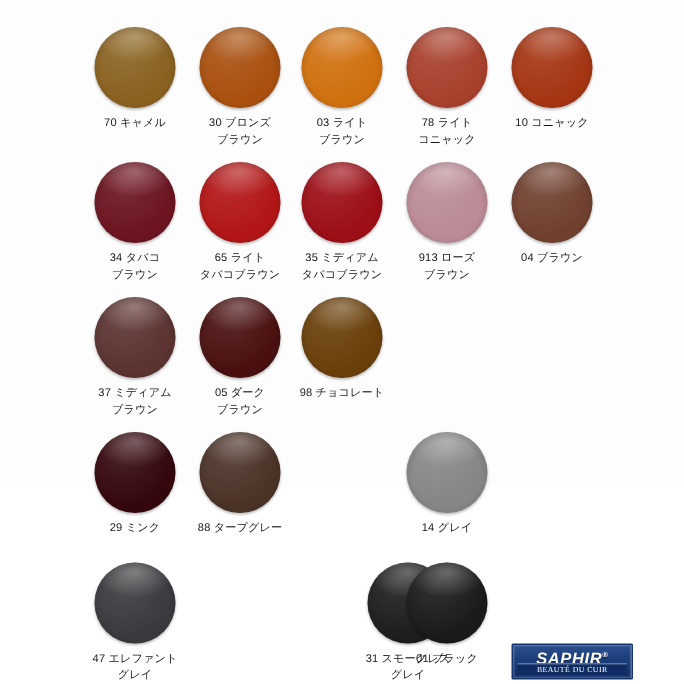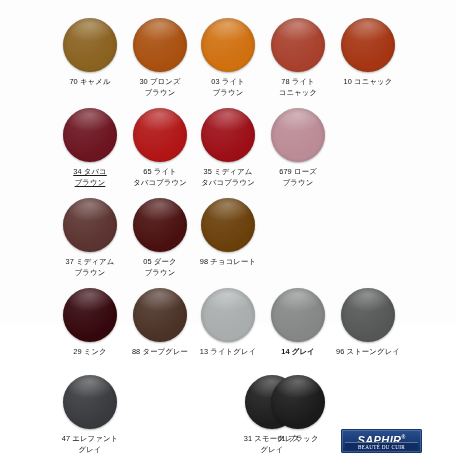--- a/index.html
+++ b/index.html
@@ -142,39 +142,43 @@
       </div>
       <div class="swatch-cell" style="left: 263px; top: 18px;">
         <div class="swatch-disc" style="background: rgb(168, 64, 44);"></div>
         <div class="swatch-label">78 ライト
 コニャック</div>
       </div>
       <div class="swatch-cell" style="left: 333px; top: 18px;">
         <div class="swatch-disc" style="background: rgb(165, 53, 19);"></div>
         <div class="swatch-label">10 コニャック</div>
       </div>
-      <div class="swatch-cell" style="left: 55px; top: 108px; text-decoration: underline;">
+      <div class="swatch-cell" style="left: 55px; top: 108px;">
         <div class="swatch-disc" style="background: rgb(108, 20, 32);"></div>
         <div class="swatch-label">34 タバコ
 ブラウン</div>
       </div>
       <div class="swatch-cell" style="left: 125px; top: 108px;">
         <div class="swatch-disc" style="background: rgb(178, 21, 21);"></div>
         <div class="swatch-label">65 ライト
 タバコブラウン</div>
       </div>
       <div class="swatch-cell" style="left: 193px; top: 108px;">
         <div class="swatch-disc" style="background: rgb(157, 14, 22);"></div>
         <div class="swatch-label">35 ミディアム
 タバコブラウン</div>
       </div>
       <div class="swatch-cell" style="left: 263px; top: 108px;">
         <div class="swatch-disc" style="background: rgb(187, 139, 150);"></div>
-        <div class="swatch-label">679 ローズ
-ブラウン</div>
+        <div class="swatch-label">913 ローズ
+ブラウン</div>
+      </div>
+      <div class="swatch-cell" style="left: 333px; top: 108px;">
+        <div class="swatch-disc" style="background: rgb(112, 64, 47);"></div>
+        <div class="swatch-label">04 ブラウン</div>
       </div>
       <div class="swatch-cell" style="left: 55px; top: 198px;">
         <div class="swatch-disc" style="background: rgb(91, 51, 48);"></div>
         <div class="swatch-label">37 ミディアム
 ブラウン</div>
       </div>
       <div class="swatch-cell" style="left: 125px; top: 198px; text-align: center;">
         <div class="swatch-disc" style="background: rgb(73, 16, 15);"></div>
         <div class="swatch-label">05 ダーク
 ブラウン</div>
@@ -184,31 +188,23 @@
         <div class="swatch-label">98 チョコレート</div>
       </div>
       <div class="swatch-cell" style="left: 55px; top: 288px;">
         <div class="swatch-disc" style="background: rgb(52, 7, 12);"></div>
         <div class="swatch-label">29 ミンク</div>
       </div>
       <div class="swatch-cell" style="left: 125px; top: 288px;">
         <div class="swatch-disc" style="background: rgb(75, 50, 39);"></div>
         <div class="swatch-label">88 タープグレー</div>
       </div>
-      <div class="swatch-cell" style="left: 193px; top: 288px;">
-        <div class="swatch-disc" style="background: rgb(169, 173, 173);"></div>
-        <div class="swatch-label">13 ライトグレイ</div>
-      </div>
-      <div class="swatch-cell" style="left: 263px; top: 288px; font-weight: bold;">
+      <div class="swatch-cell" style="left: 263px; top: 288px;">
         <div class="swatch-disc" style="background: rgb(133, 135, 135);"></div>
         <div class="swatch-label">14 グレイ</div>
-      </div>
-      <div class="swatch-cell" style="left: 333px; top: 288px;">
-        <div class="swatch-disc" style="background: rgb(85, 87, 87);"></div>
-        <div class="swatch-label">96 ストーングレイ</div>
       </div>
       <div class="swatch-cell" style="left: 55px; top: 375px;">
         <div class="swatch-disc" style="background: rgb(56, 58, 61);"></div>
         <div class="swatch-label">47 エレファント
 グレイ</div>
       </div>
       <div class="swatch-cell" style="left: 193px; top: 375px; margin-left: 44px;">
         <div class="swatch-disc" style="background: rgb(29, 29, 29);"></div>
         <div class="swatch-label">31 スモークレス
 グレイ</div>

